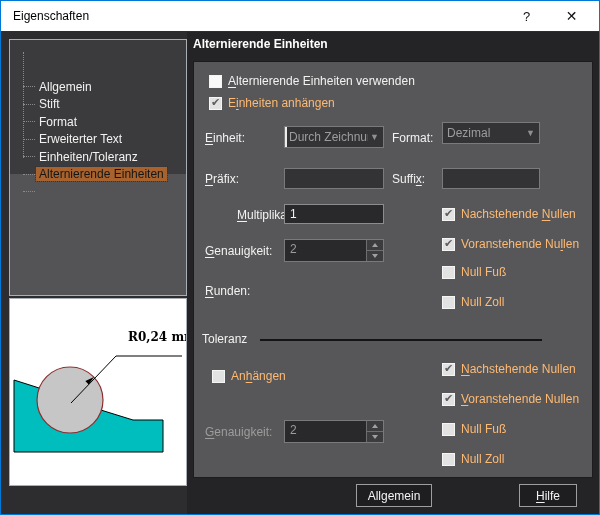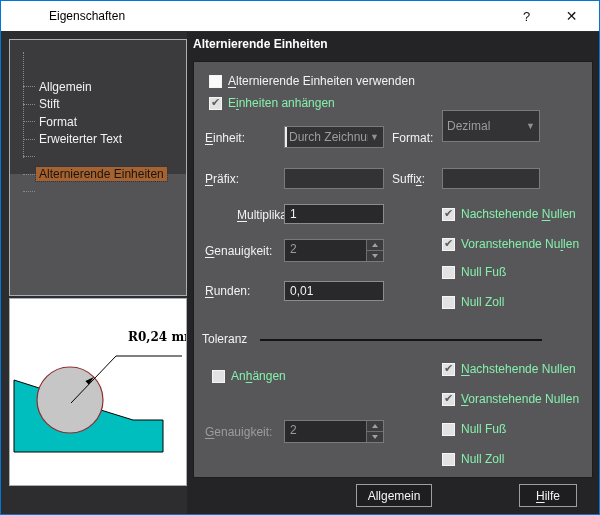--- a/index.html
+++ b/index.html
@@ -4,21 +4,21 @@
 <style>
   html,body{margin:0;padding:0;background:#888;}
   *{box-sizing:border-box;}
   .window{
     position:relative;width:600px;height:515px;
     background:#2D2D30;border:1px solid #0078D7;
     font-family:"Liberation Sans",sans-serif;font-size:12px;
     overflow:hidden;
   }
   
-  .titlebar{position:absolute;left:0;top:0;right:0;height:30px;background:#FFFFFF;display:flex;align-items:center;padding-left:36px;}
+  .titlebar{position:absolute;left:0;top:0;right:0;height:30px;background:#FFFFFF;display:flex;align-items:center;}
   .title-text{color:#000;padding-left:12px;}
   .titlebar-btns{margin-left:auto;display:flex;height:100%;}
   .tb-btn{width:45px;display:flex;align-items:center;justify-content:center;color:#111;font-size:13px;cursor:default;}
   .tb-close{font-size:14px;margin-right:5px;}
   
   .tree-panel{position:absolute;left:8px;top:38px;width:178px;height:257px;background:#545456;border:1px solid #A9AFB5;}
   .tree-dark{position:absolute;left:0;top:0;width:100%;height:134px;background:#3B3B3D;}
   .tree-vline{position:absolute;left:13px;top:12px;height:106px;border-left:1px dotted #8A8A8A;}
   .tree-item{position:relative;display:flex;align-items:center;height:17.5px;color:#F2F2F2;cursor:default;white-space:nowrap;}
   .tree-item:first-child{margin-top:4px;}
@@ -47,21 +47,21 @@
   .spin-btns{width:17px;display:flex;flex-direction:column;border-left:1px solid #6E6E70;}
   .spin-btn{flex:1;background:#3C3C3E;display:flex;align-items:center;justify-content:center;}
   .spin-btn.up{border-bottom:1px solid #6E6E70;}
   .spin-btn.up::after{content:"";width:0;height:0;border-left:3px solid transparent;border-right:3px solid transparent;border-bottom:4px solid #A0A0A0;}
   .spin-btn.down::after{content:"";width:0;height:0;border-left:3px solid transparent;border-right:3px solid transparent;border-top:4px solid #A0A0A0;}
   
   .check-row{position:absolute;display:flex;align-items:center;white-space:nowrap;}
   .cb{width:13px;height:13px;background:#E2E2E2;border:1px solid #F5F5F5;margin-right:6px;position:relative;flex:none;}
   .cb.bright{background:#FAFAFA;}
   .cb.checked::after{content:"✔";position:absolute;left:1px;top:-2px;font-size:11px;color:#5E5E5E;}
-  .cb-label{color:#86efac;}
+  .cb-label{color:#fdba74;}
   .cb-label.lit{color:#F2F2F2;}
   
   .sep-line{position:absolute;height:2px;background:#141414;}
   
   .btn{position:absolute;height:23px;background:#1E1E20;border:1px solid #9E9E9E;color:#F2F2F2;
        font-family:"Liberation Sans",sans-serif;font-size:12px;display:flex;align-items:center;justify-content:center;cursor:default;}
   .btn.default{border:2px solid #ECECEC;}
 </style>
 </head>
 <body>
@@ -91,20 +91,21 @@
         <div class="tree-item">
           <span class="tree-stub"></span>
           <span class="tree-label">Format</span>
         </div>
         <div class="tree-item">
           <span class="tree-stub"></span>
           <span class="tree-label">Erweiterter Text</span>
         </div>
         <div class="tree-item">
           <span class="tree-stub"></span>
+          <span class="tree-label">Einheiten/Toleranz</span>
         </div>
         <div class="tree-item selected">
           <span class="tree-stub"></span>
           <span class="tree-label">Alternierende Einheiten</span>
         </div>
         <div class="tree-item">
           <span class="tree-stub"></span>
         </div>
       </div>
   </div>
@@ -133,21 +134,21 @@
         <span class="cb checked"></span>
         <span class="cb-label">E<u>i</u>nheiten anhängen</span>
       </div>
 
       <span class="lbl" style="left:11px;top:69px;"><u>E</u>inheit:</span>
       <div class="combo focus-left" style="left:90px;top:64px;width:100px;height:22px;">
         <span class="combo-text">Durch Zeichnur</span>
         <span class="arrow">▼</span>
       </div>
       <span class="lbl" style="left:198px;top:69px;">Format:</span>
-      <div class="combo" style="left:248px;top:48px;width:98px;height:32px;">
+      <div class="combo" style="left:248px;top:60px;width:98px;height:22px;">
         <span class="combo-text">Dezimal</span>
         <span class="arrow">▼</span>
       </div>
 
       <span class="lbl" style="left:11px;top:110px;"><u>P</u>räfix:</span>
       <input class="field dim" style="left: 90px; top: 106px; width: 100px; height: 21px;" value="">
       <span class="lbl" style="left:198px;top:110px;">Suffi<u>x</u>:</span>
       <input class="field dim" style="left: 248px; top: 106px; width: 98px; height: 21px;" value="">
 
       <span class="lbl" style="left:11px;top:146px;margin-left:32px;"><u>M</u>ultiplikator:</span>
@@ -156,21 +157,20 @@
       <span class="lbl" style="left:11px;top:182px;"><u>G</u>enauigkeit:</span>
       <div class="spinner" style="left:90px;top:177px;width:100px;height:23px;">
         <span class="spin-text">2</span>
         <span class="spin-btns">
           <span class="spin-btn up"></span>
           <span class="spin-btn down"></span>
         </span>
       </div>
 
       <span class="lbl" style="left:11px;top:222px;"><u>R</u>unden:</span>
-      <input class="field" style="left: 90px; top: 219px; width: 100px; height: 20px;" value="0,01">
 
       <div class="check-row" style="left:248px;top:145px;">
         <span class="cb checked"></span>
         <span class="cb-label">Nachstehende <u>N</u>ullen</span>
       </div>
       <div class="check-row" style="left:248px;top:175px;">
         <span class="cb checked"></span>
         <span class="cb-label">Voranstehende Nu<u>l</u>len</span>
       </div>
       <div class="check-row" style="left:248px;top:203px;">

